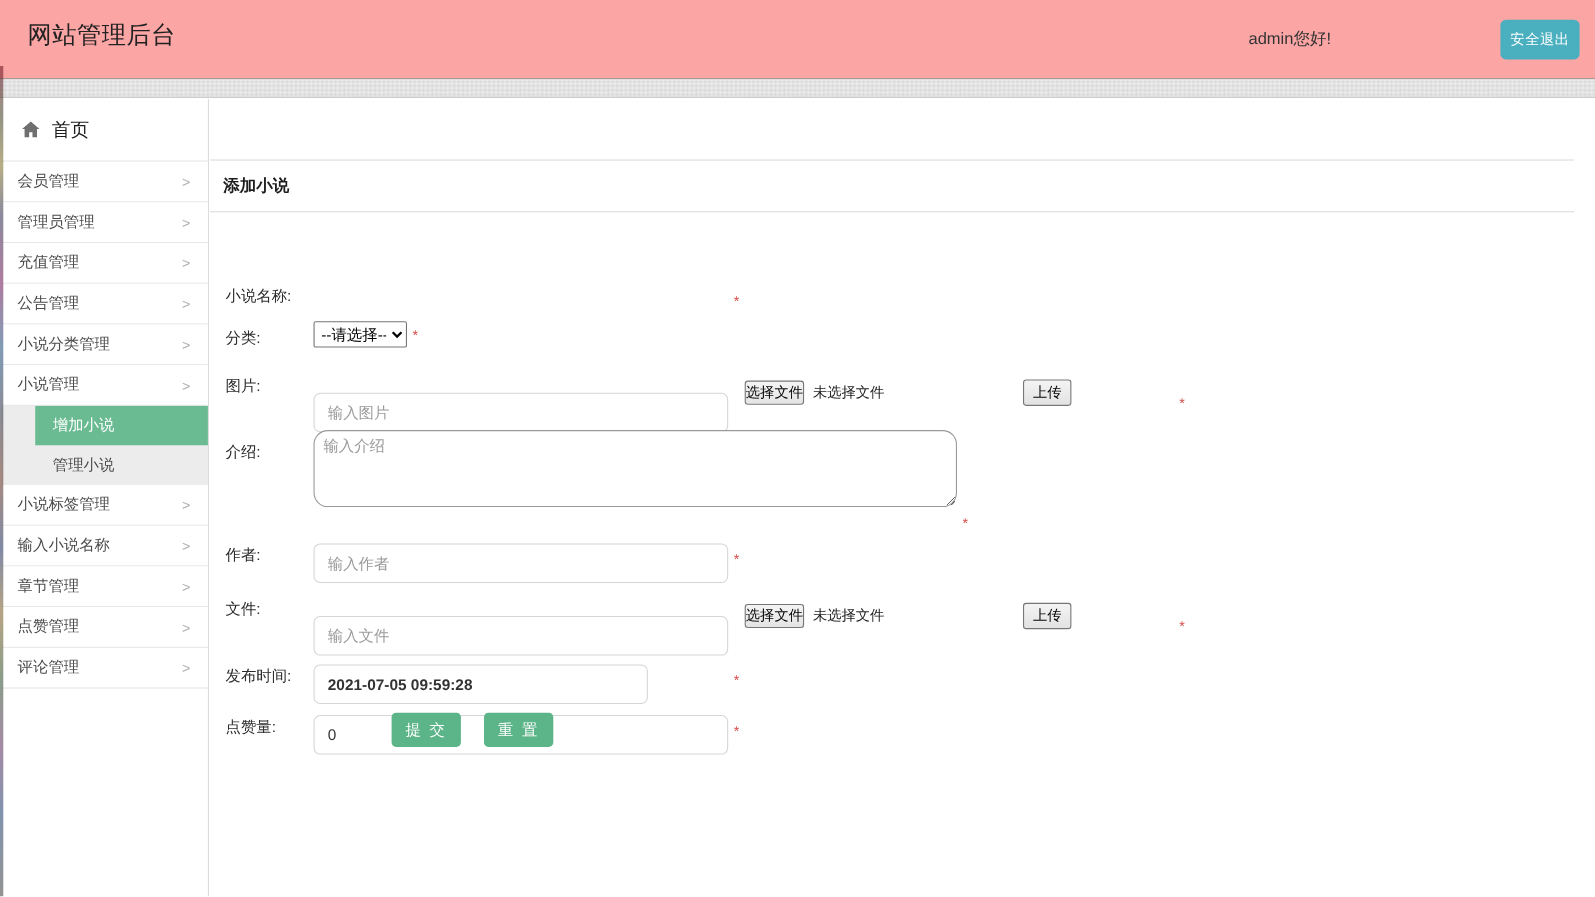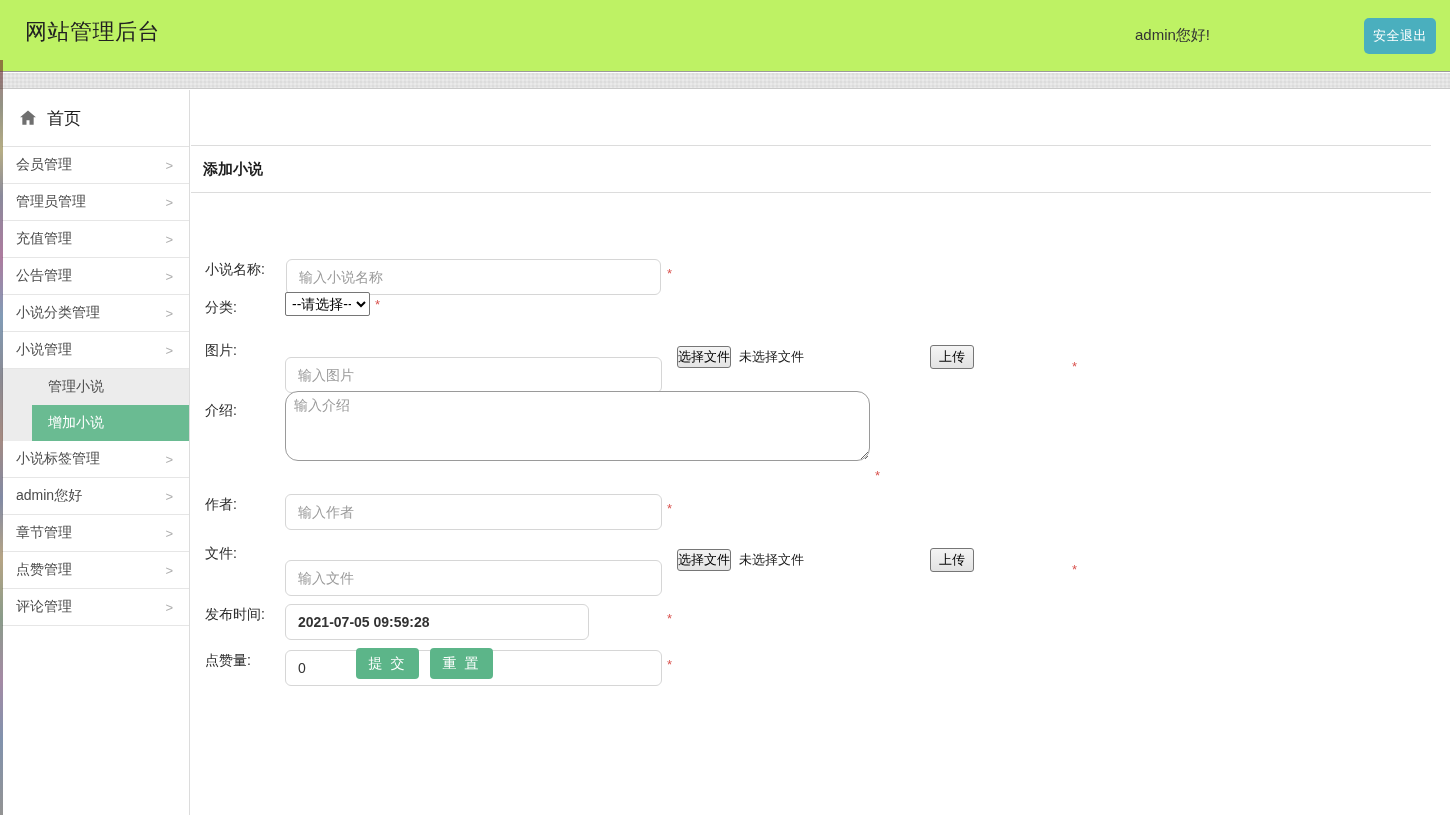--- a/index.html
+++ b/index.html
@@ -19,21 +19,21 @@
     background: linear-gradient(to bottom,
       #6a1020 0%, #3a3a20 6%, #7a6a20 12%, #2a2a4a 18%, #6a1050 26%,
       #1a4a7a 34%, #2a2a3a 42%, #5a2a1a 50%, #1a2a5a 58%, #7a5a20 66%,
       #2a4a2a 74%, #5a2a5a 82%, #1a3a6a 90%, #3a3a3a 100%);
     opacity: .55; z-index: 40;
   }
 
   
   .topbar {
     position: absolute; left: 0; top: 0; width: 1450px; height: 72px;
-    background: #bef264; border-bottom: 1px solid #9a9a9a;
+    background: #fca5a5; border-bottom: 1px solid #9a9a9a;
   }
   .brand {
     position: absolute; left: 25px; top: 17px;
     font-size: 22px; color: #222; letter-spacing: .5px;
   }
   .greeting {
     position: absolute; left: 1135px; top: 26px;
     font-size: 15px; color: #333;
   }
   .logout-btn {
@@ -128,21 +128,21 @@
   }
   .file-name { font-size: 13px; color: #1a1a1a; margin-left: 8px; }
   .upload-btn {
     position: absolute; height: 24px; min-width: 44px;
     border: 1px solid #767676; border-radius: 3px;
     background: linear-gradient(#f4f4f4, #e2e2e2);
     font-size: 13px; color: #000; font-family: inherit; cursor: pointer;
     display: flex; align-items: center; justify-content: center; padding: 0 8px;
   }
 
-  .actions { position: absolute; left: 356px; top: 648px; display: flex; gap: 11px; }
+  .actions { position: absolute; left: 356px; top: 648px; display: flex; gap: 21px; }
   .gbtn {
     width: 63px; height: 31px; border: none; border-radius: 4px;
     background: #5cb589; color: #fff; font-size: 14px; font-family: inherit;
     cursor: pointer; letter-spacing: 2px;
     display: flex; align-items: center; justify-content: center;
   }
 </style>
 </head>
 <body>
 
@@ -186,30 +186,30 @@
     <div class="menu-item">
       <span class="label">小说分类管理</span>
       <span class="chev">&gt;</span>
     </div>
     <div class="menu-item">
       <span class="label">小说管理</span>
       <span class="chev">&gt;</span>
     </div>
 
     <div class="submenu">
+      <div class="submenu-item active">增加小说</div>
       <div class="submenu-item">管理小说</div>
-      <div class="submenu-item active">增加小说</div>
     </div>
 
     <div class="menu-item">
       <span class="label">小说标签管理</span>
       <span class="chev">&gt;</span>
     </div>
     <div class="menu-item">
-      <span class="label">admin您好</span>
+      <span class="label">输入小说名称</span>
       <span class="chev">&gt;</span>
     </div>
     <div class="menu-item">
       <span class="label">章节管理</span>
       <span class="chev">&gt;</span>
     </div>
     <div class="menu-item">
       <span class="label">点赞管理</span>
       <span class="chev">&gt;</span>
     </div>
@@ -218,21 +218,20 @@
       <span class="chev">&gt;</span>
     </div>
   </div>
 
   <div class="panel">
     <div class="panel-head">添加小说</div>
 
     <div class="panel-body">
 
       <div class="flabel" style="left:14px; top:68px;">小说名称:</div>
-      <input class="finput" style="left: 95px; top: 66px; width: 375px;" placeholder="输入小说名称">
       <div class="req" style="left:476px; top:73px;">*</div>
 
       <div class="flabel" style="left:14px; top:106px;">分类:</div>
       <select class="fselect" style="left:94px; top:99px; width:85px;">
         <option>--请选择--</option>
       </select>
       <div class="req" style="left:184px; top:104px;">*</div>
 
       <div class="flabel" style="left:14px; top:149px;">图片:</div>
       <input class="finput" style="left: 94px; top: 164px; width: 377px;" placeholder="输入图片">

